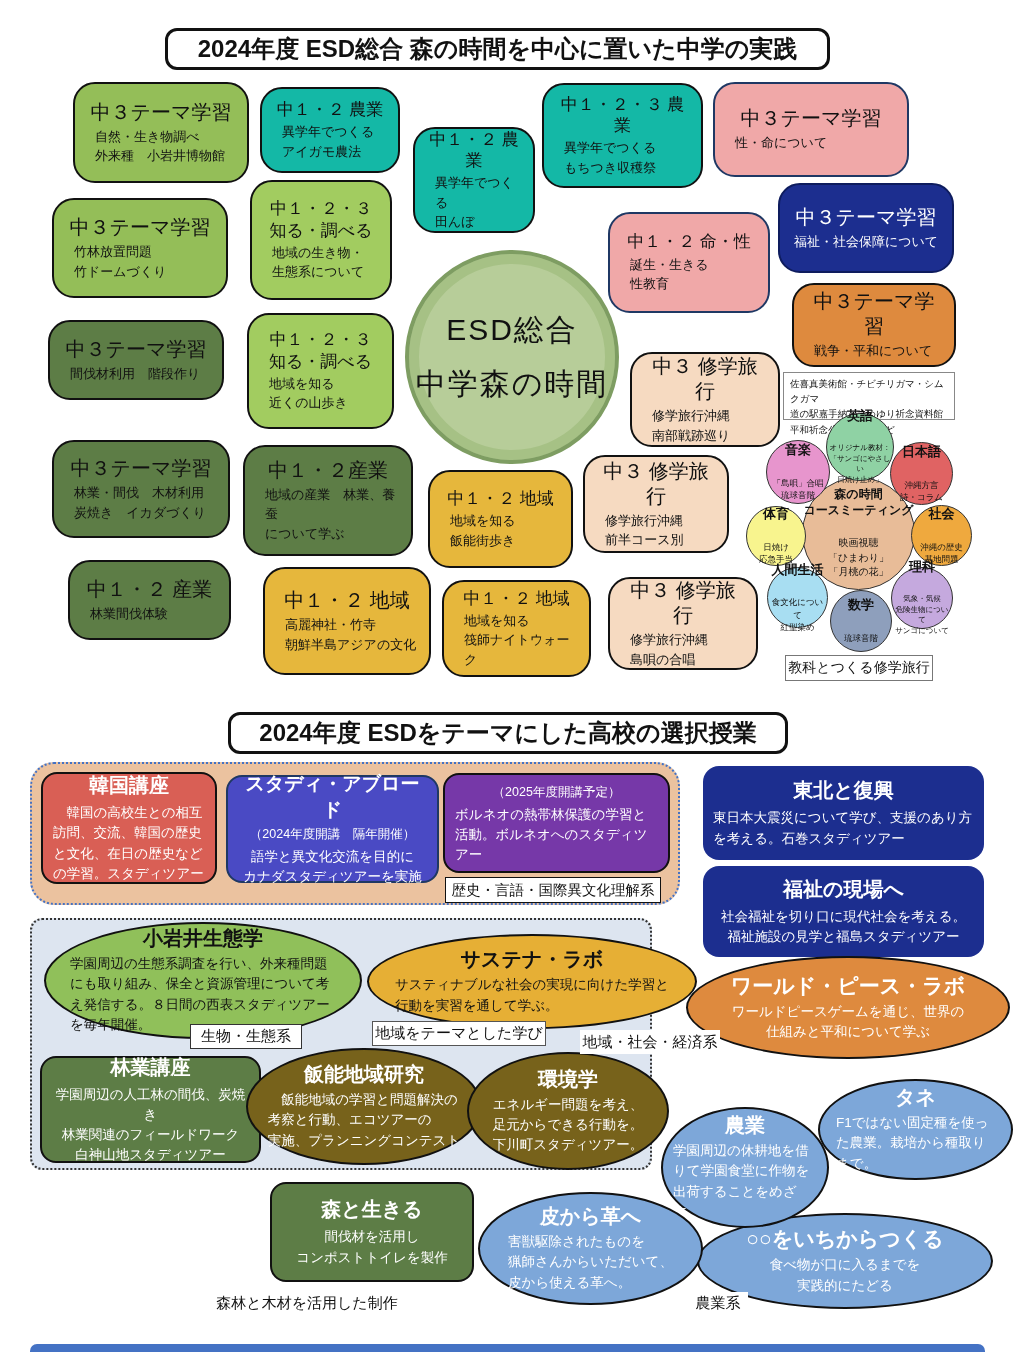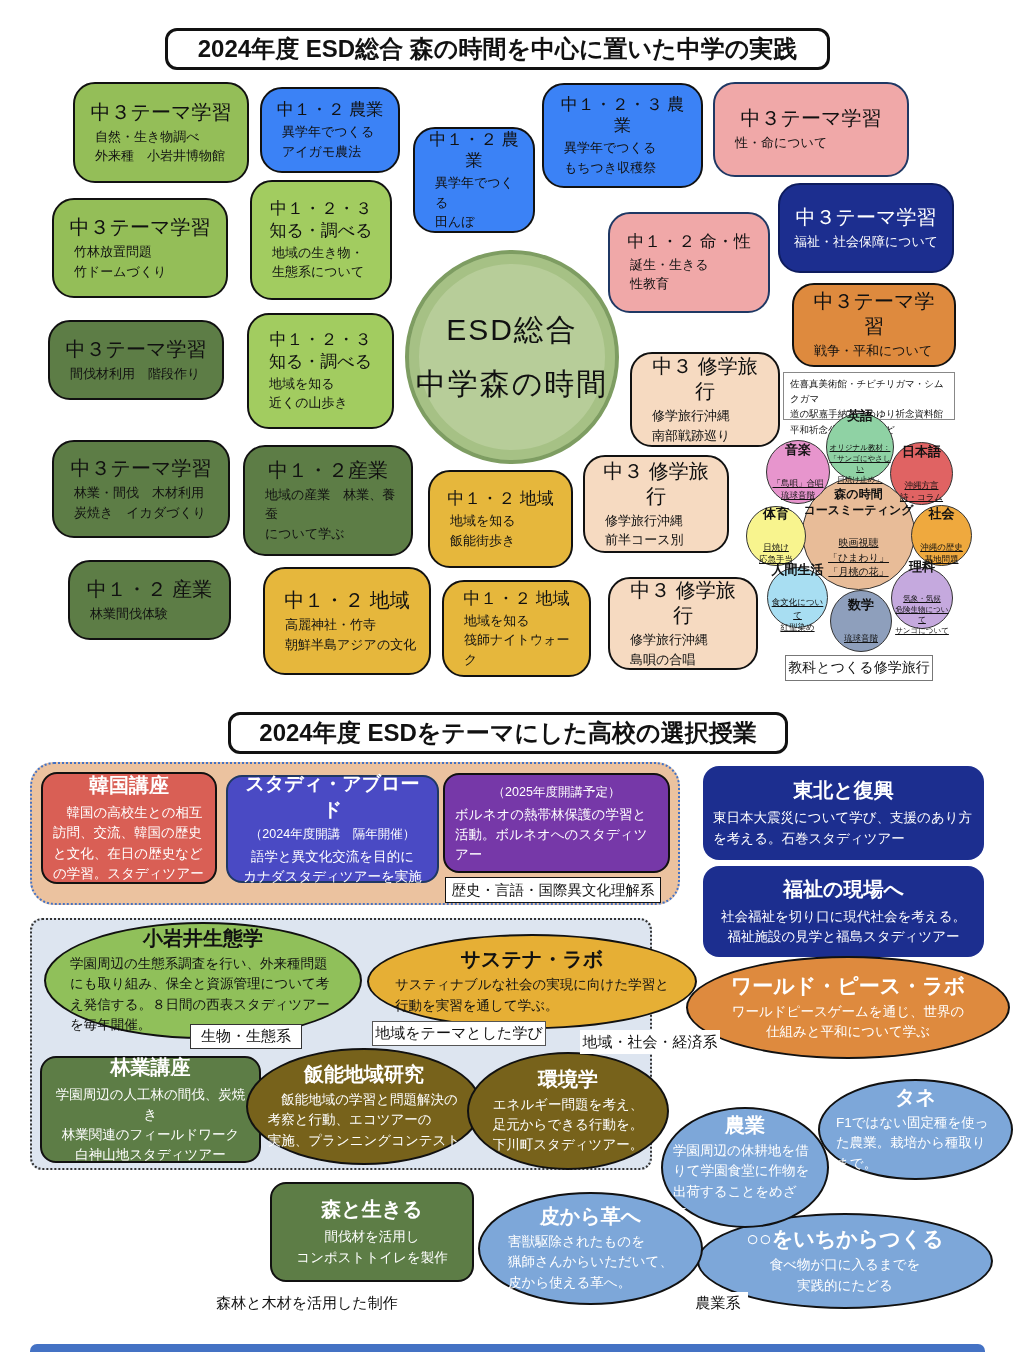--- a/index.html
+++ b/index.html
@@ -6,33 +6,33 @@
   #page{position:relative;width:1013px;height:1352px;background:#fff;overflow:hidden;margin:0 auto;}
   .abs{position:absolute;box-sizing:border-box;}
   .sect{background:#fff;border:3px solid #111;border-radius:12px;display:flex;align-items:center;justify-content:center;font-weight:bold;font-size:24px;}
   .box{border:2.5px solid #111;border-radius:22px;display:flex;flex-direction:column;justify-content:center;padding:4px 12px;}
   .t{font-size:20px;text-align:center;white-space:pre-line;line-height:1.25;}
   .t-sm{font-size:17px;}
   .b{font-size:13px;white-space:pre-line;line-height:1.5;padding:2px 0 0 8px;}
   .b-c{text-align:center;padding-left:0;}
   .c-green{background:#94BE58;}
   .c-bgreen{background:#A2CC60;}
-  .c-blue{background:#3b82f6;}
+  .c-blue{background:#14b8a6;}
   .c-pink{background:#F0A8A8;border-color:#1F3864;}
   .c-navy{background:#1C2E8F;color:#fff;border-color:#0E1C5E;}
   .c-orange{background:#DE8A3E;}
   .c-dgreen{background:#5D7D46;}
   .c-yellow{background:#E6B73C;}
   .c-peach{background:#F6DAC1;}
   .wt{color:#fff;}
   .circle{border-radius:50%;}
   .center-circle{background:#B7CD99;border:4px solid #7E9D62;box-shadow:inset 0 0 0 10px #A6C185;display:flex;align-items:center;justify-content:center;text-align:center;font-size:30px;line-height:1.8;letter-spacing:2px;white-space:pre-line;}
   .subj{border:1.5px solid #333;border-radius:50%;display:flex;flex-direction:column;align-items:center;justify-content:center;text-align:center;}
   .subj .sn{font-size:13px;font-weight:bold;white-space:pre-line;line-height:1.3;}
-  .subj .sb{font-size:8.5px;white-space:pre-line;line-height:1.45;margin-top:18px;text-decoration:underline;}
+  .subj .sb{font-size:8.5px;white-space:pre-line;line-height:1.45;margin-top:18px;}
   .note{background:#fff;border:1.5px solid #888;font-size:9.5px;line-height:1.6;padding:3px 6px;white-space:pre-line;}
   .lbl{background:#fff;border:1.5px solid #444;display:flex;align-items:center;justify-content:center;font-size:14px;}
   .lbl-plain{background:#fff;border:none;font-size:15px;}
   .cont-tan{background:#EBC29F;border:2.5px dotted #4472C4;border-radius:24px;}
   .cont-blue{background:#DDE5F0;border:2px dotted #333;border-radius:12px;}
   .ell{border:2.5px solid #111;border-radius:50%;display:flex;flex-direction:column;align-items:center;justify-content:center;text-align:center;padding:6px 24px;}
   .ell .et{font-size:20px;font-weight:bold;line-height:1.2;}
   .ell .eb{font-size:13.5px;white-space:pre-line;line-height:1.5;margin-top:4px;}
   .bbox{border:2.5px solid #111;border-radius:16px;display:flex;flex-direction:column;justify-content:center;text-align:center;padding:6px 10px;}
   .bbox .et{font-size:20px;font-weight:bold;}

